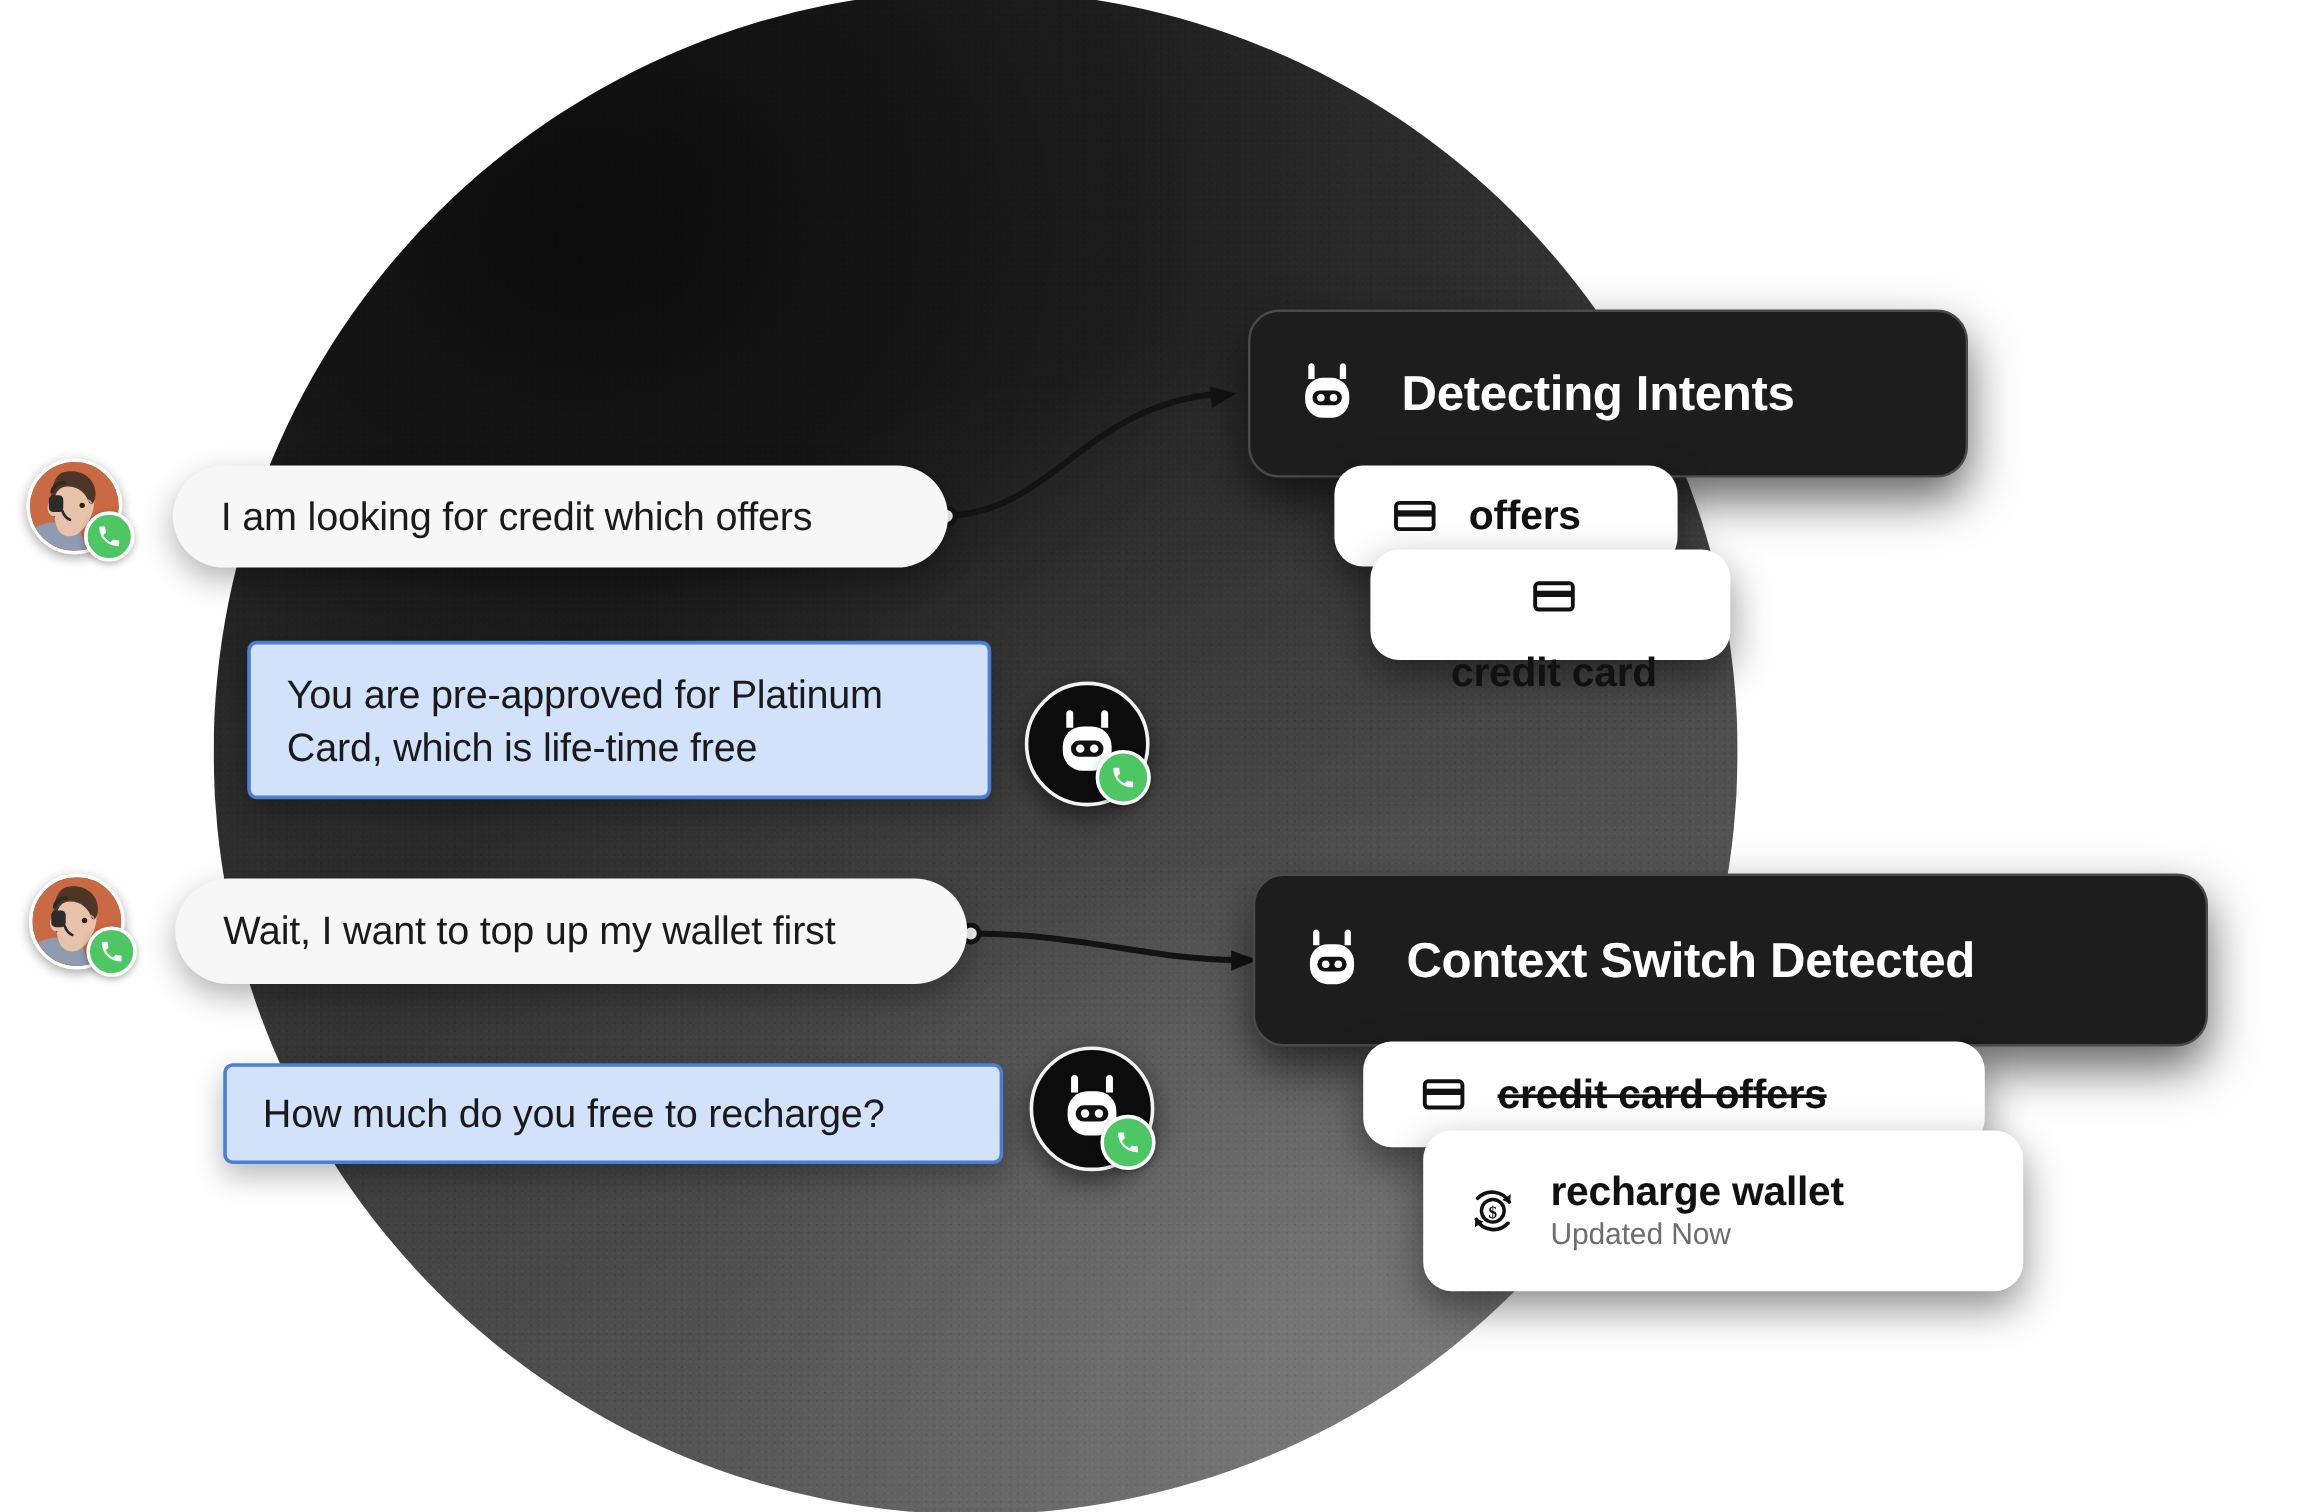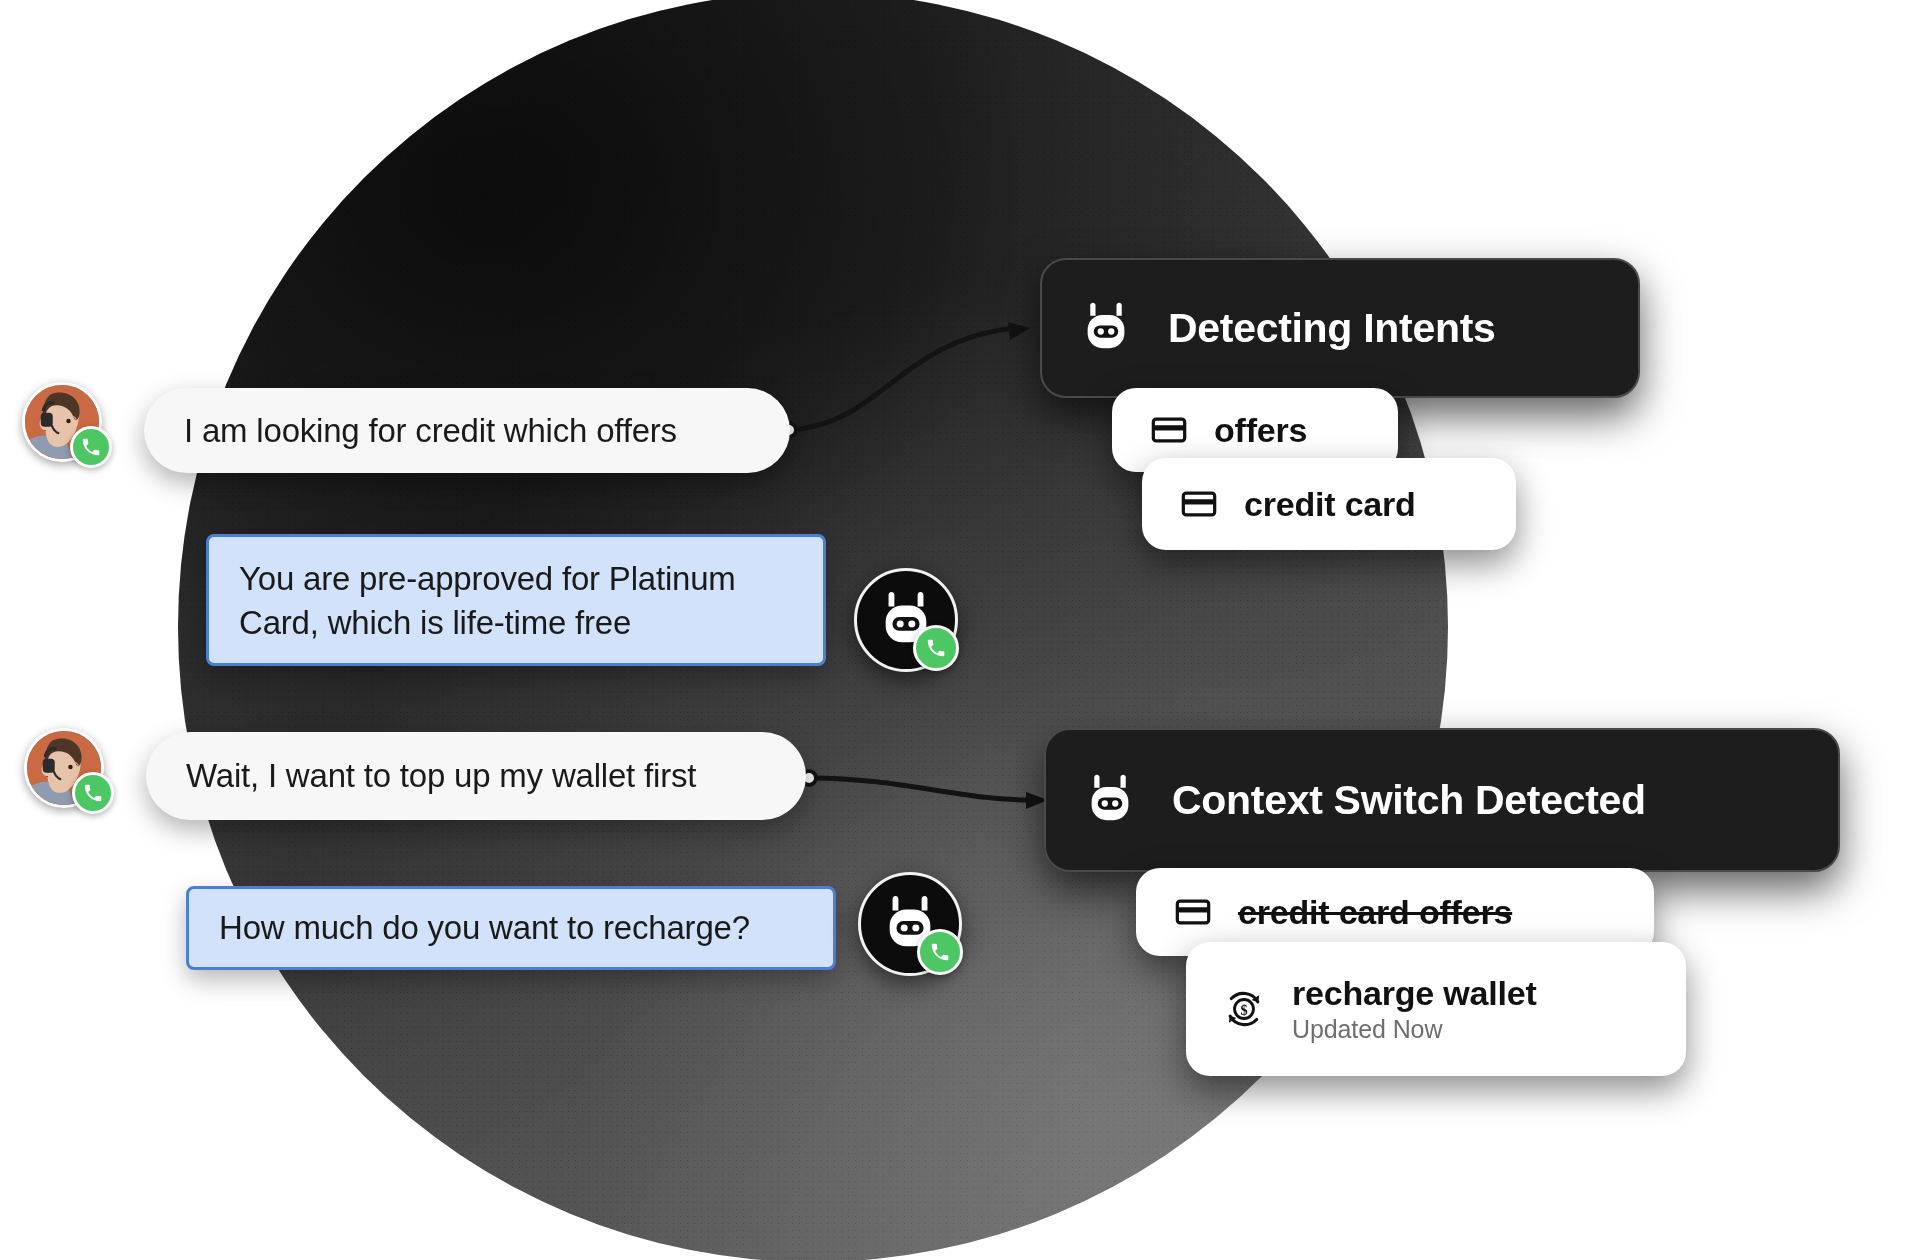--- a/index.html
+++ b/index.html
@@ -174,21 +174,21 @@
   }
 
   
   .tag-pill {
     position: absolute;
     background: #ffffff;
     border-radius: 24px;
     display: flex;
     align-items: center;
     gap: 26px;
-    padding: 20px 42px 20px 38px;
+    padding: 20px 42px 20px 48px;
     box-sizing: border-box;
     box-shadow: 0 14px 34px rgba(0,0,0,0.45);
   }
   .tag-pill .pill-icon { width: 38px; height: 38px; flex: none; }
   .tag-pill .pill-label {
     color: #111111;
     font-size: 34px;
     font-weight: 700;
     letter-spacing: -0.2px;
     white-space: nowrap;
@@ -309,21 +309,21 @@
       <svg viewBox="0 0 24 24">
           <use href="#sym-phone"></use>
         </svg>
     </div>
   </div>
   <div class="bubble bubble-user" style="left:146px; top:732px; width:660px; height:88px;">
     <span>Wait, I want to top up my wallet first</span>
   </div>
 
   <div class="bubble bubble-bot" style="left:186px; top:886px; width:650px; height:84px;">
-    <span>How much do you want to recharge?</span>
+    <span>How much do you free to recharge?</span>
   </div>
   <div class="bot-avatar" style="left:858px; top:872px;">
     <svg class="bot-glyph" viewBox="0 0 64 64" style="color:#ffffff">
         <use href="#sym-bot"></use>
       </svg>
     <div class="badge-phone">
       <svg viewBox="0 0 24 24">
           <use href="#sym-phone"></use>
         </svg>
     </div>
@@ -336,21 +336,21 @@
     <span class="title">Detecting Intents</span>
   </div>
 
   <div class="tag-pill" style="left:1112px; top:388px; width:286px; height:84px;">
     <svg class="pill-icon" viewBox="0 0 40 40" style="color:#111111">
         <use href="#sym-credit-card"></use>
       </svg>
     <span class="pill-label">offers</span>
   </div>
 
-  <div class="tag-pill" style="left:1142px; top:458px; width:374px; height:92px;">
+  <div class="tag-pill" style="left:1142px; top:458px; width:300px; height:92px;flex-direction:column;">
     <svg class="pill-icon" viewBox="0 0 40 40" style="color:#111111">
         <use href="#sym-credit-card"></use>
       </svg>
     <span class="pill-label">credit card</span>
   </div>
 
   <div class="intent-card" style="left:1044px; top:728px; width:796px; height:144px;">
     <svg class="bot-glyph" viewBox="0 0 64 64" style="color:#ffffff">
         <use href="#sym-bot"></use>
       </svg>

